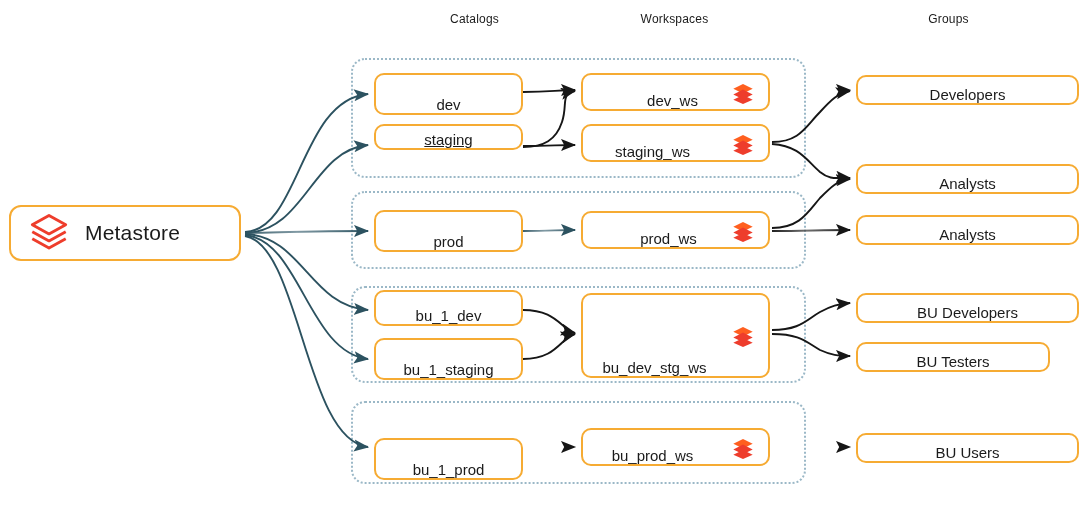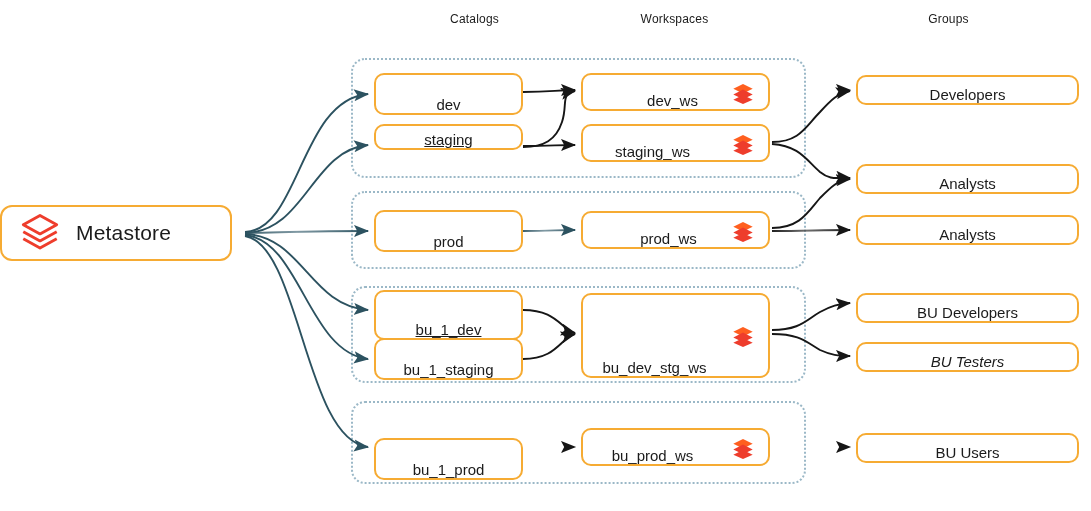--- a/index.html
+++ b/index.html
@@ -147,41 +147,41 @@
       <path d="M772,142 C800,142 806,126 820,112 C831,100 838,93 850,91"></path>
       <path d="M772,144 C800,146 806,160 820,172 C831,181 838,177 850,178"></path>
       <path d="M772,228 C800,228 808,212 820,198 C831,187 838,180 850,179"></path>
       <path d="M772,231 C805,231 820,230 850,230" stroke="url(#fadeBlack)"></path>
       <path d="M772,330 C800,330 806,320 820,312 C831,306 838,304 850,303"></path>
       <path d="M772,334 C800,334 806,342 820,350 C831,355 838,356 850,356"></path>
       <path d="M772,447 C805,447 820,447 850,447" stroke="url(#fadeBlack)"></path>
     </g>
   </svg>
 
-  <div class="metastore" style="left:0; top:205px; width:232px; height:56px;">
+  <div class="metastore" style="left:9px; top:205px; width:232px; height:56px;">
     <svg class="ms-icon" viewBox="0 0 100 100" xmlns="http://www.w3.org/2000/svg">
       <g fill="none" stroke="#ee3d2c" stroke-width="6.5" stroke-linejoin="round">
         <path d="M50,10 L88,31 L50,52 L12,31 Z"></path>
         <path d="M12,47 L50,68 L88,47"></path>
         <path d="M12,63 L50,84 L88,63"></path>
       </g>
     </svg>
     <span class="ms-label">Metastore</span>
   </div>
 
   <div class="node" style="left:374px; top:73px; width:149px; height:42px;">
     <span class="node-label">dev</span>
   </div>
   <div class="node" style="left:374px; top:124px; width:149px; height:26px;text-decoration:underline;">
     <span class="node-label">staging</span>
   </div>
   <div class="node" style="left:374px; top:210px; width:149px; height:42px;">
     <span class="node-label">prod</span>
   </div>
-  <div class="node" style="left:374px; top:290px; width:149px; height:50px;text-decoration:underline;">
+  <div class="node" style="left:374px; top:290px; width:149px; height:36px;">
     <span class="node-label">bu_1_dev</span>
   </div>
   <div class="node" style="left:374px; top:338px; width:149px; height:42px;">
     <span class="node-label">bu_1_staging</span>
   </div>
   <div class="node" style="left:374px; top:426px; width:149px; height:42px;margin-top:12px;">
     <span class="node-label">bu_1_prod</span>
   </div>
 
   <div class="node with-icon" style="left:581px; top:73px; width:189px; height:38px;padding-left:40px;">
@@ -234,20 +234,20 @@
   </div>
   <div class="node" style="left:856px; top:164px; width:223px; height:30px;">
     <span class="node-label">Analysts</span>
   </div>
   <div class="node" style="left:856px; top:215px; width:223px; height:30px;">
     <span class="node-label">Analysts</span>
   </div>
   <div class="node" style="left:856px; top:293px; width:223px; height:30px;">
     <span class="node-label">BU Developers</span>
   </div>
-  <div class="node" style="left:856px; top:342px; width:223px; height:30px;font-style:italic;">
+  <div class="node" style="left:856px; top:342px; width:194px; height:30px;">
     <span class="node-label">BU Testers</span>
   </div>
   <div class="node" style="left:856px; top:433px; width:223px; height:30px;">
     <span class="node-label">BU Users</span>
   </div>
 
 </div>
 
 </body></html>

